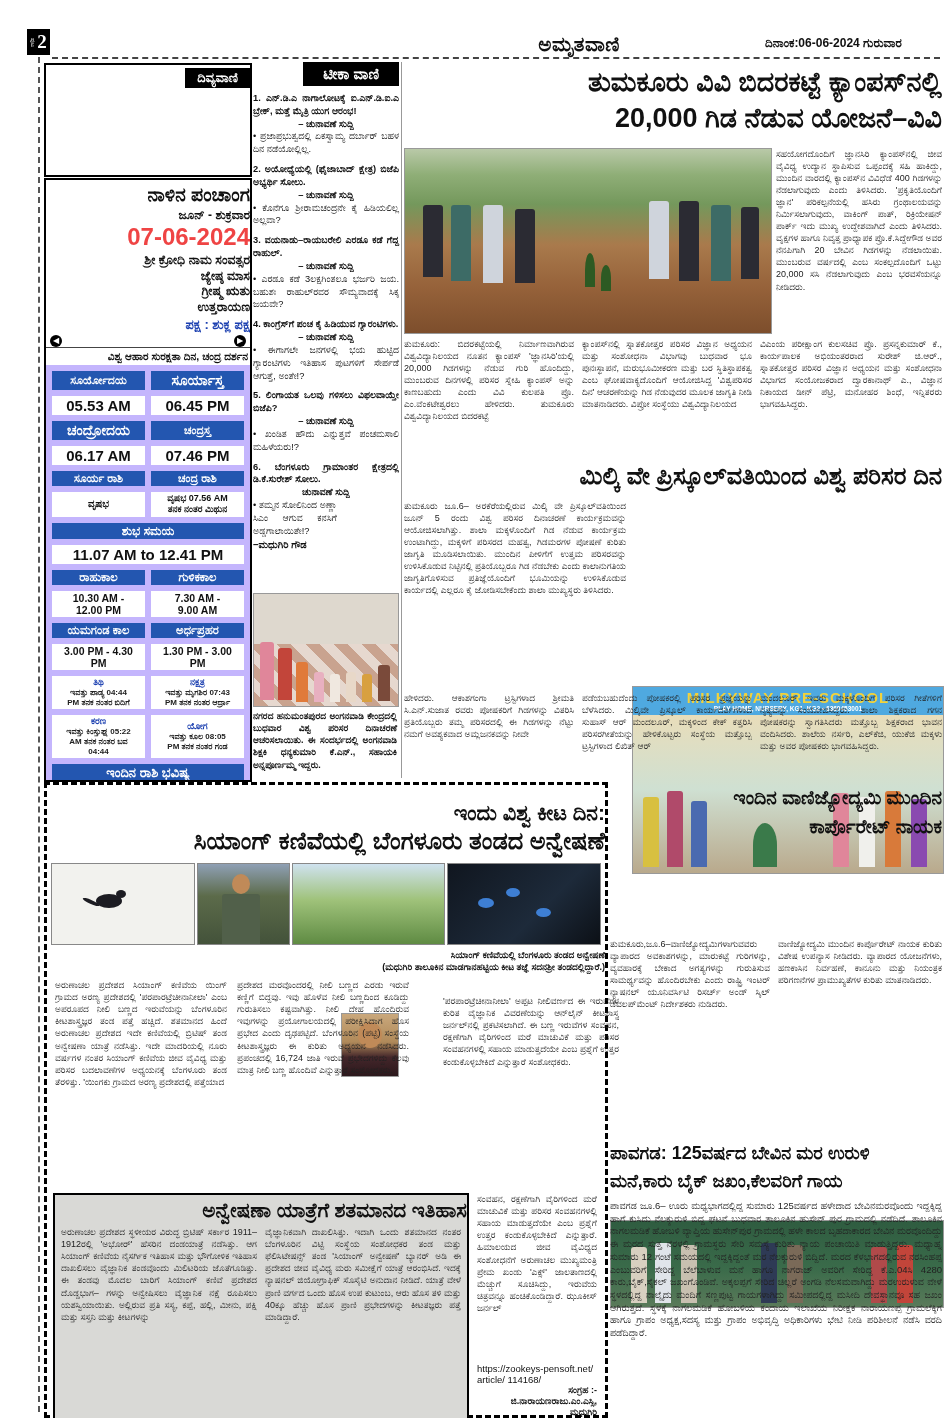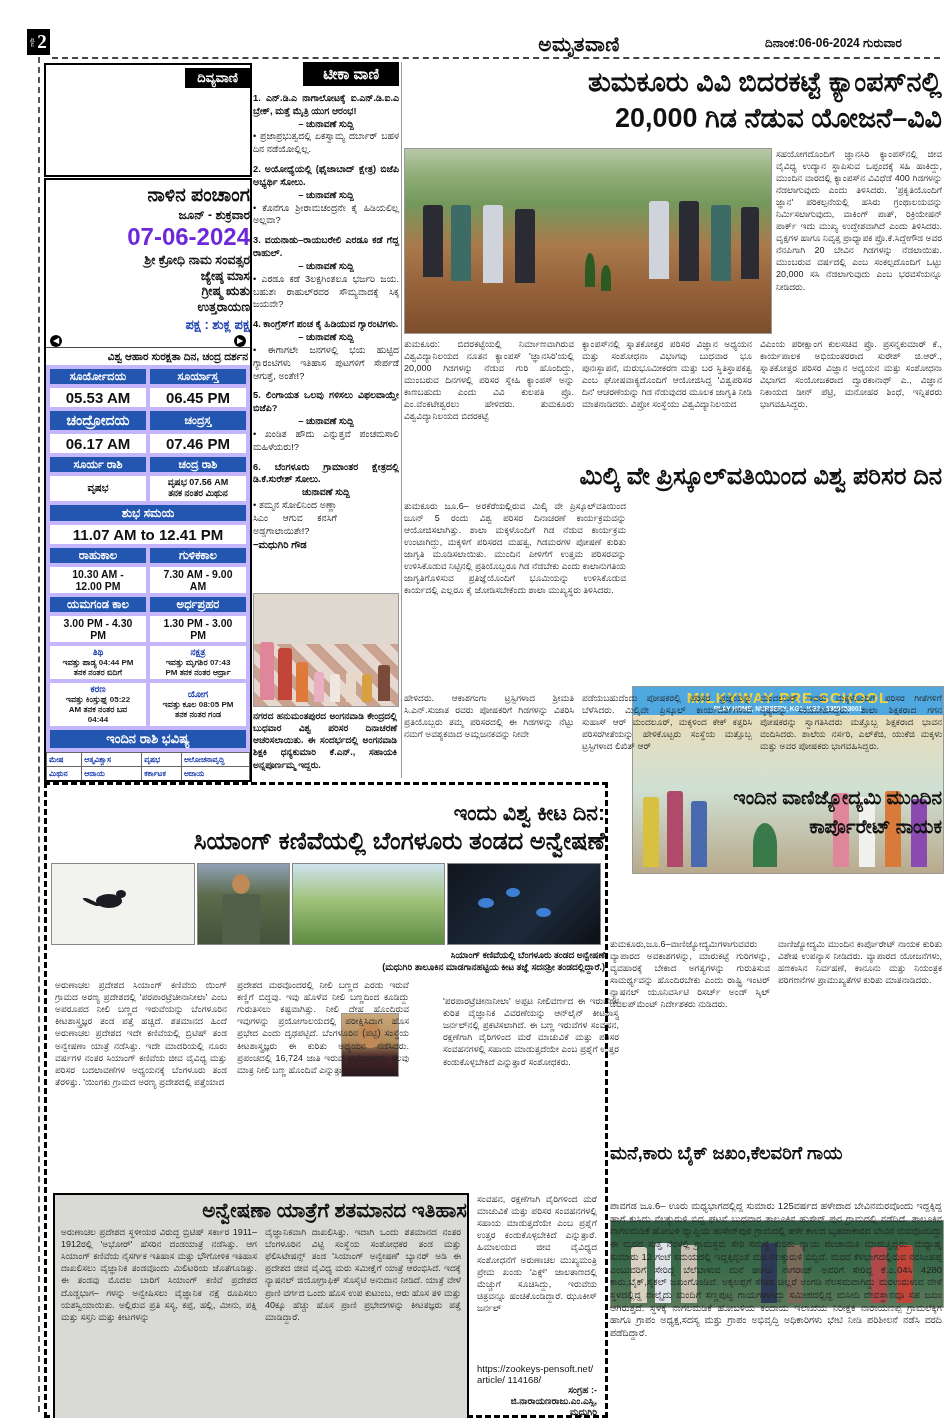--- a/index.html
+++ b/index.html
@@ -17,21 +17,21 @@
   .pagebox .num{font-size:19px;font-weight:bold;font-family:"Liberation Serif",serif;}
   .masthead{font-size:20px;font-weight:bold;letter-spacing:.5px;}
   .dateline{font-size:12px;font-weight:bold;}
   
   .blackhdr{background:#000;color:#fff;display:inline-block;padding:2px 12px;font-size:13px;font-weight:bold;}
   .divbox{border:2px solid #000;background:#fff;}
   .quotearea{background:#f7e9e9;margin:4px;padding:6px 6px 4px 6px;}
   .panchbox{border:2px solid #000;background:#fff;overflow:hidden;}
   .bluecell{background:#2356b0;color:#fff;font-weight:bold;text-align:center;}
   .ptable{width:100%;border-collapse:collapse;}
-  .ptable td{border:4px solid #c4b5fd;padding:1px 12px;text-align:center;vertical-align:middle;}
+  .ptable td{border:6px solid #c4b5fd;padding:1px 12px;text-align:center;vertical-align:middle;}
   .valcell{font-size:15px;font-weight:bold;color:#111;}
   .minihdr{color:#1b3fb0;font-weight:bold;font-size:9px;}
   .minival{font-size:8px;font-weight:bold;color:#222;line-height:1.25;}
   .rashitable{width:100%;border-collapse:collapse;}
   .rashitable td{border:1px solid #666;font-size:7.5px;padding:1.5px 2px;color:#1b3fb0;font-weight:bold;}
   
   .quiz{font-size:9.3px;line-height:1.38;}
   .quiz .q{font-weight:bold;text-align:justify;}
   .quiz .src{text-align:center;font-weight:bold;}
   .quiz .ans{text-align:justify;}
@@ -90,39 +90,39 @@
 
   <div class="abs divbox" style="left:44px;top:63px;width:204px;height:110px;">
     <div class="ctr" style="margin-top:3px;">
       <span class="blackhdr">ದಿವ್ಯವಾಣಿ</span>
     </div>
   </div>
 
   <div class="abs panchbox" style="left:44px;top:178px;width:204px;height:600px;">
     <div class="ctr bold" style="font-size:19px;margin-top:4px;">ನಾಳಿನ ಪಂಚಾಂಗ</div>
     <div class="ctr bold" style="font-size:12px;margin-top:2px;">ಜೂನ್ - ಶುಕ್ರವಾರ</div>
-    <div class="ctr bold" style="font-size:24px;color:#6d28d9;margin-top:1px;padding-left:16px;">07-06-2024</div>
+    <div class="ctr bold" style="font-size:24px;color:#ef4444;margin-top:1px;padding-left:16px;">07-06-2024</div>
     <div class="ctr bold" style="font-size:12.5px;line-height:1.25;margin-top:2px;">
       <div>ಶ್ರೀ ಕ್ರೋಧಿ ನಾಮ ಸಂವತ್ಸರ</div>
       <div>ಜ್ಯೇಷ್ಠ ಮಾಸ</div>
       <div>ಗ್ರೀಷ್ಮ ಋತು</div>
       <div>ಉತ್ತರಾಯಣ</div>
     </div>
     <div class="ctr bold" style="font-size:13px;color:#1b3fb0;margin-top:1px;">ಪಕ್ಷ : ಶುಕ್ಲ ಪಕ್ಷ</div>
     <div style="display:flex;justify-content:space-between;padding:0 4px;margin-top:2px;border-bottom:1px solid #444;">
       <span style="width:12px;height:12px;background:#000;color:#fff;border-radius:50%;font-size:8px;text-align:center;line-height:12px;">◀</span>
       <span style="width:12px;height:12px;background:#000;color:#fff;border-radius:50%;font-size:8px;text-align:center;line-height:12px;">▶</span>
     </div>
     <div class="ctr bold" style="font-size:10.5px;line-height:1.3;padding:2px 2px;">ವಿಶ್ವ ಆಹಾರ ಸುರಕ್ಷತಾ ದಿನ, ಚಂದ್ರ ದರ್ಶನ</div>
 
     <table class="ptable">
       <tbody>
           <tr>
         <td class="bluecell" style="width:50%;font-size:11px;">ಸೂರ್ಯೋದಯ</td>
-        <td class="bluecell" style="font-size:11px;">ಸೂರ್ಯಾಸ್ತ</td>
+        <td class="bluecell" style="font-size:14px;">ಸೂರ್ಯಾಸ್ತ</td>
       </tr>
       <tr>
         <td class="valcell">05.53 AM</td>
         <td class="valcell">06.45 PM</td>
       </tr>
       <tr>
         <td class="bluecell" style="font-size:14px;">ಚಂದ್ರೋದಯ</td>
         <td class="bluecell" style="font-size:11px;">ಚಂದ್ರಸ್ತ</td>
       </tr>
       <tr>
@@ -368,17 +368,18 @@
     <div class="fig" style="left:70px;bottom:4px;width:16px;height:58px;background:#c8c0b0;"></div>
     <div class="fig" style="left:150px;bottom:4px;width:16px;height:60px;background:#2e3a55;"></div>
     <div class="fig" style="left:176px;bottom:4px;width:16px;height:58px;background:#7a6a58;"></div>
     <div class="fig" style="left:260px;bottom:4px;width:16px;height:56px;background:#b04a4a;"></div>
     <div class="fig" style="left:286px;bottom:4px;width:16px;height:58px;background:#c2453a;"></div>
   </div>
   <div class="abs smallbody" style="left:610px;top:938px;width:160px;height:196px;">ತುಮಕೂರು,ಜೂ.6–ವಾಣಿಜ್ಯೋದ್ಯಮಿಗಳಾಗುವವರು ವ್ಯಾಪಾರದ ಅವಕಾಶಗಳನ್ನು, ಮಾರುಕಟ್ಟೆ ಗುರಿಗಳನ್ನು, ವ್ಯವಹಾರಕ್ಕೆ ಬೇಕಾದ ಅಗತ್ಯಗಳನ್ನು ಗುರುತಿಸುವ ಸಾಮರ್ಥ್ಯವನ್ನು ಹೊಂದಿರಬೇಕು ಎಂದು ರಾಷ್ಟ್ರಿ ಇಂಟರ್ ನ್ಯಾಷನಲ್ ಯೂನಿವರ್ಸಿಟಿ ರಿಸರ್ಚ್ ಅಂಡ್ ಸ್ಕಿಲ್ ಡೆವಲಪ್‌ಮೆಂಟ್ ನಿರ್ದೇಶಕರು ನುಡಿದರು.</div>
   <div class="abs smallbody" style="left:778px;top:938px;width:164px;height:196px;">ವಾಣಿಜ್ಯೋದ್ಯಮಿ ಮುಂದಿನ ಕಾರ್ಪೊರೇಟ್ ನಾಯಕ ಕುರಿತು ವಿಶೇಷ ಉಪನ್ಯಾಸ ನೀಡಿದರು. ವ್ಯಾಪಾರದ ಯೋಜನೆಗಳು, ಹಣಕಾಸಿನ ನಿರ್ವಹಣೆ, ಕಾನೂನು ಮತ್ತು ನಿಯಂತ್ರಕ ಪರಿಗಣನೆಗಳ ಪ್ರಾಮುಖ್ಯತೆಗಳ ಕುರಿತು ಮಾತನಾಡಿದರು.</div>
 
   <div class="abs hl5" style="left:610px;top:1140px;width:332px;">
+    <div>ಪಾವಗಡ: 125ವರ್ಷದ ಬೇವಿನ ಮರ ಉರುಳಿ</div>
     <div>ಮನೆ,ಕಾರು ಬೈಕ್ ಜಖಂ,ಕೆಲವರಿಗೆ ಗಾಯ</div>
   </div>
   <div class="abs smallbody" style="left:610px;top:1200px;width:332px;height:212px;font-size:9.5px;">ಪಾವಗಡ ಜೂ.6– ಊರು ಮಧ್ಯಭಾಗದಲ್ಲಿದ್ದ ಸುಮಾರು 125ವರ್ಷದ ಹಳೇದಾದ ಬೇವಿನಮರವೊಂದು ಇದ್ದಕ್ಕಿದ್ದ ಹಾಗೆ ಕುಸಿದು ನೆಲಕ್ಕುರುಳಿ ಬಿದ್ದ ಘಟನೆ ಬುಧವಾರ ತಾಲೂಕಿನ ಹುಸೇನ್ ಪುರ ಗ್ರಾಮದಲ್ಲಿ ನಡೆದಿದೆ. ತಾಲೂಕಿನ ನಾಗಲಮಡಿಕೆ ಹೋಬಳಿ ವ್ಯಾಪ್ತಿಯ ಹುಸೇನ್‌ಪುರ ಗ್ರಾಮದಲ್ಲಿ ಹಳೇ ಕಾಲದ ಬೃಹದಾಕಾರದ ಬೇವಿನ ಮರವೊಂದಿದ್ದು ಈ ಮರದ ಸುತ್ತ ನೆರಳಲ್ಲಿ ಗ್ರಾಮಸ್ಥರು ಸೇರಿ ಸಮಸ್ಯೆ ಕುರಿತು ನ್ಯಾಯ ಪಂಚಾಯಿತಿ ಮಾಡುತ್ತಿದ್ದರು. ಮಧ್ಯಾಹ್ನ ಸುಮಾರು 12 ಗಂಟೆ ಸಮಯದಲ್ಲಿ ಇದ್ದಕ್ಕಿದ್ದಂತೆ ಮರ ನೆಲಕ್ಕುರುಳಿ ಬಿದ್ದಿದೆ. ಮರದ ಕೆಳಭಾಗದಲ್ಲಿರುವ ನರಸಿಂಹಪ್ಪ ಎಂಬುವರಿಗೆ ಸೇರಿದ್ದ ಬೆಲೆಬಾಳುವ ಮನೆ ಹಾಗೂ ನಾಗರಾಜ್ ಅವರಿಗೆ ಸೇರಿದ್ದ ಕೆ.ಎ.04ಸಿ 4280 ಕಾರು,ಬೈಕ್,ಸೈಕಲ್ ಜಖಂಗೊಂಡಿವೆ. ಅಕ್ಕಲಪ್ಪಗೆ ಸೇರಿದ ಚಿಲ್ಲರೆ ಅಂಗಡಿ ನೆಲಸಮವಾಗಿದ್ದು ಮರಉರುಳುವ ವೇಳೆ ಸ್ಥಳದಲ್ಲಿದ್ದ ನಾಲ್ಕೈದು ಮಂದಿಗೆ ಸಣ್ಣಪುಟ್ಟ ಗಾಯಗಳಾಗಿದ್ದು ಸಮೀಪದಲ್ಲಿದ್ದ ಮಸೀದಿ ದೇವಸ್ಥಾನವೂ ಸಹ ಜಖಂ ಆಗಿರುತ್ತದೆ. ಸ್ಥಳಕ್ಕೆ ನಾಗಲಮಡಿಕೆ ಹೋಬಳಿಯ ಕಂದಾಯ ಇಲಾಖೆಯ ನಿರೀಕ್ಷಕ ನಾರಾಯಣಪ್ಪ ಗ್ರಾಮಲೆಕ್ಕಿಗ ಹಾಗೂ ಗ್ರಾಪಂ ಅಧ್ಯಕ್ಷ,ಸದಸ್ಯ ಮತ್ತು ಗ್ರಾಪಂ ಅಭಿವೃದ್ಧಿ ಅಧಿಕಾರಿಗಳು ಭೇಟಿ ನೀಡಿ ಪರಿಶೀಲನೆ ನಡೆಸಿ ವರದಿ ಪಡೆದಿದ್ದಾರೆ.</div>
 
 </div>
 
 </body></html>

